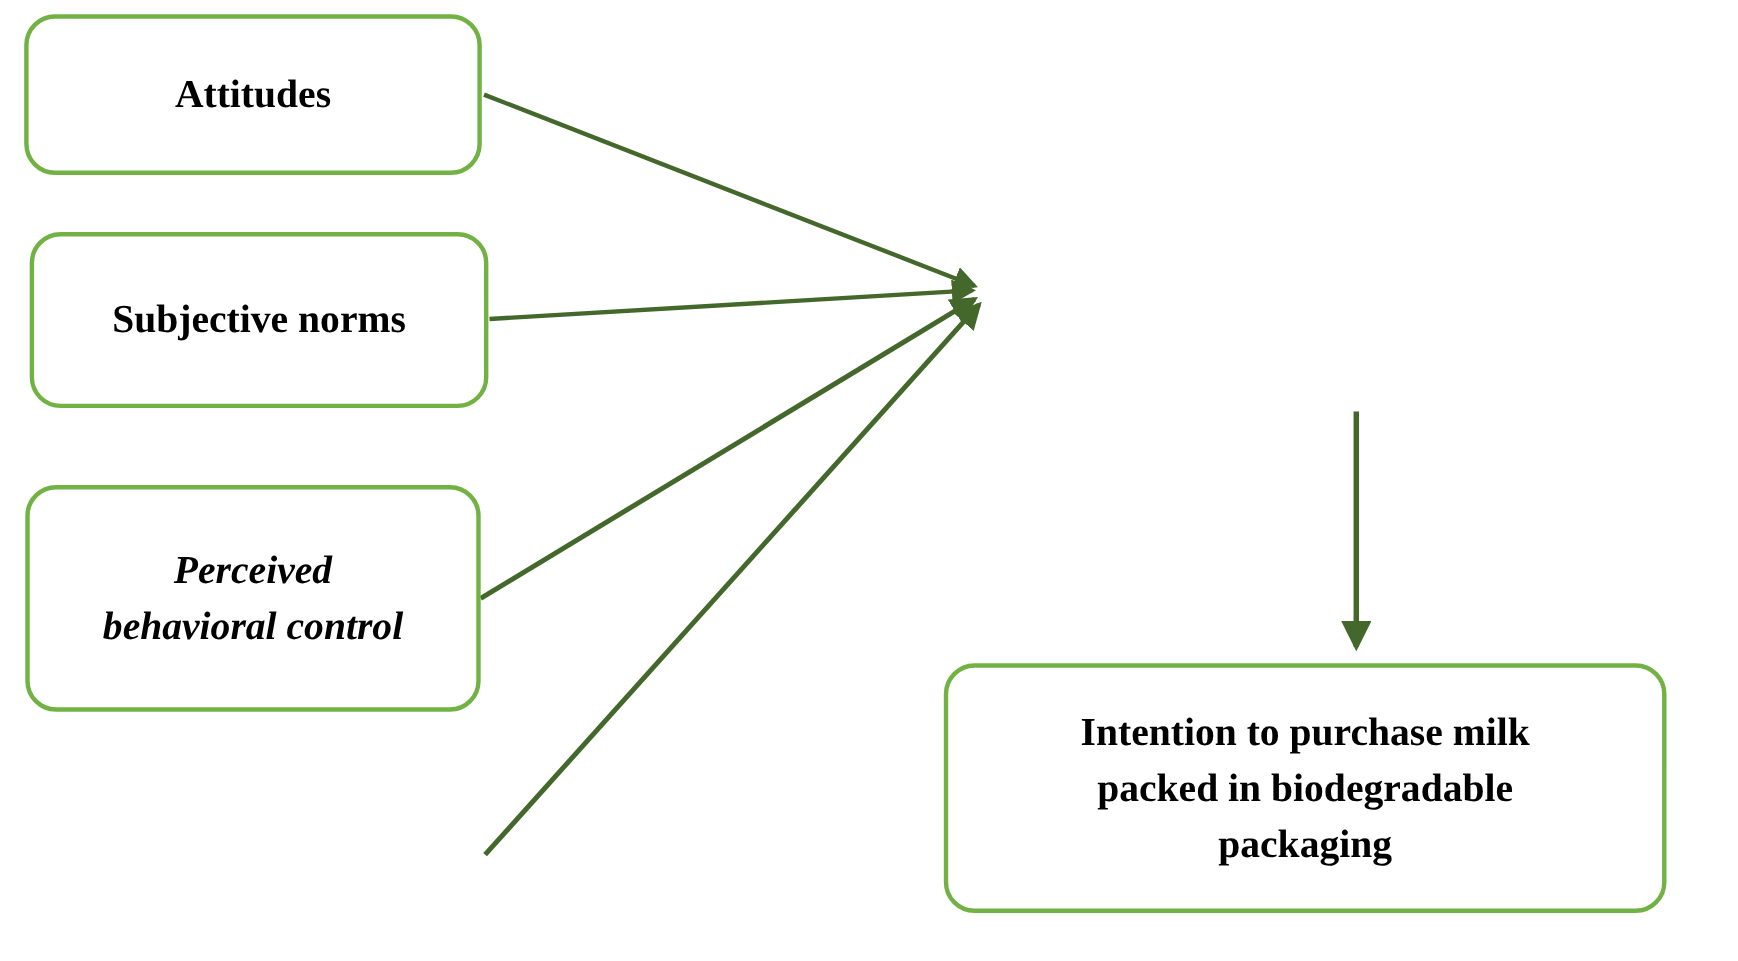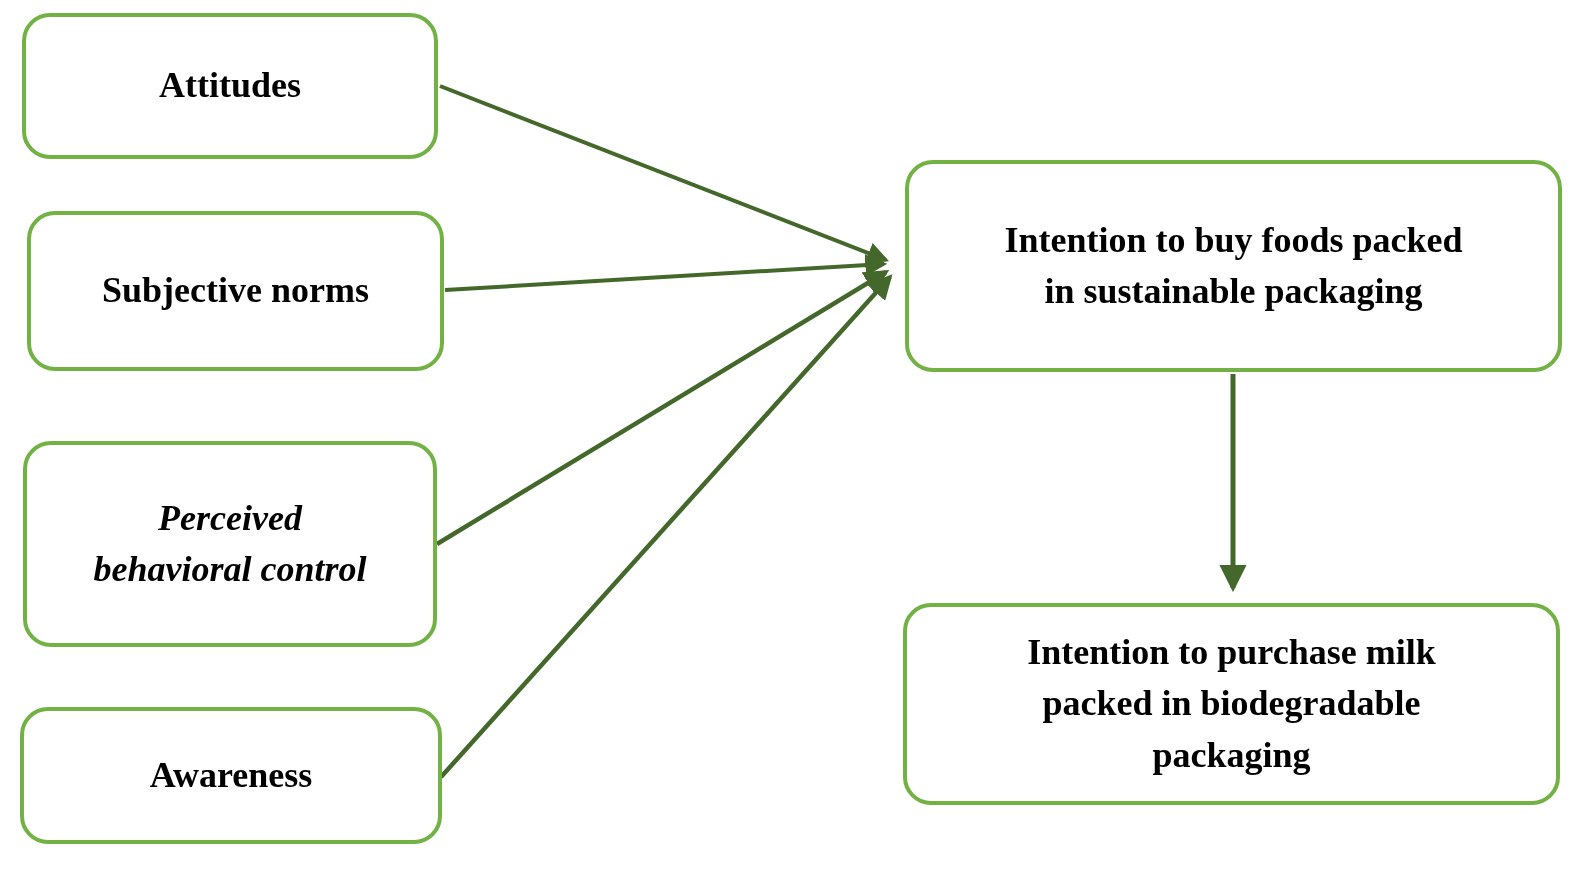--- a/index.html
+++ b/index.html
@@ -39,21 +39,21 @@
     color: #000000;
     text-align: center;
     white-space: pre-line;
   }
   
   #node-attitudes                    { left: 22px;  top: 13px;  width: 416px; height: 146px; }
   #node-subjective-norms             { left: 27px;  top: 211px; width: 417px; height: 160px; }
   #node-perceived-behavioral-control { left: 23px;  top: 441px; width: 414px; height: 206px; font-style: italic; }
   #node-awareness                    { left: 20px;  top: 707px; width: 422px; height: 137px; }
   #node-intention-foods              { left: 905px; top: 160px; width: 657px; height: 212px; }
-  #node-intention-milk               { left: 903px; top: 603px; width: 657px; height: 202px; }
+  #node-intention-milk               { left: 858px; top: 603px; width: 657px; height: 227px; }
 </style>
 </head>
 <body>
 
 <div id="figure" style="--node-border: #72B244;">
 
   <svg class="arrows-layer" width="1580" height="874" viewBox="0 0 1580 874" aria-hidden="true">
     <defs>
       <marker id="arrowhead" viewBox="0 0 10 10" refX="8.5" refY="5" markerWidth="5.5" markerHeight="5.5" orient="auto-start-reverse">
         <path d="M 0 0 L 10 5 L 0 10 z" fill="#44682B"></path>
@@ -77,28 +77,21 @@
 
   <div class="node" id="node-attitudes">
     <div class="node-label">Attitudes</div>
   </div>
 
   <div class="node" id="node-perceived-behavioral-control">
     <div class="node-label">Perceived
 behavioral control</div>
   </div>
 
-  <div class="node" id="node-awareness">
-    <div class="node-label">Awareness</div>
-  </div>
 
-  <div class="node" id="node-intention-foods">
-    <div class="node-label">Intention to buy foods packed
-in sustainable packaging</div>
-  </div>
 
   <div class="node" id="node-intention-milk">
     <div class="node-label">Intention to purchase milk
 packed in biodegradable
 packaging</div>
   </div>
 
 </div>
 
 </body></html>

